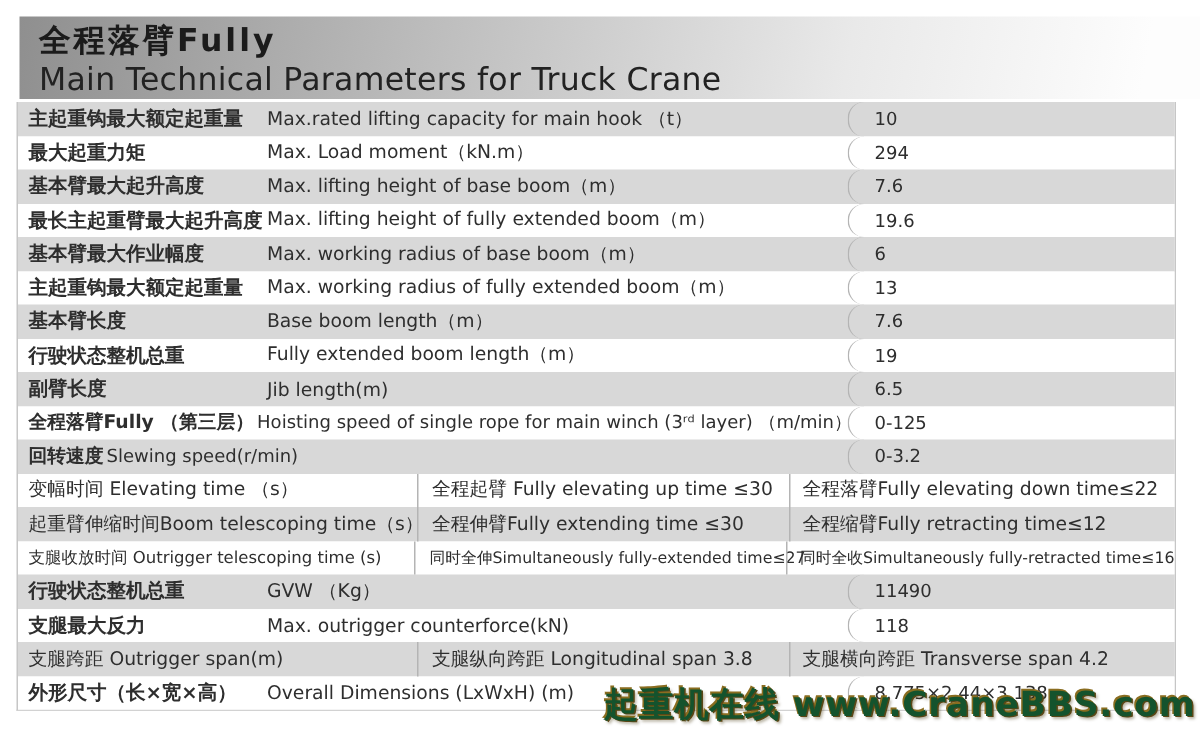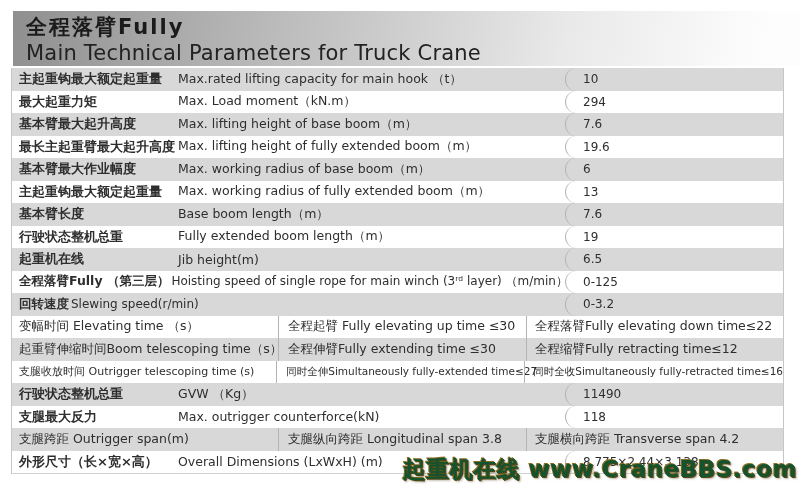--- a/index.html
+++ b/index.html
@@ -121,22 +121,22 @@
     <div class="row white">
       <div class="cell lbl">
         <span class="zh">行驶状态整机总重</span>
         <span class="en">Fully extended boom length（m）</span>
       </div>
       <div class="cell val">19</div>
     </div>
 
     <div class="row gray">
       <div class="cell lbl">
-        <span class="zh">起重机在线</span>
-        <span class="en">Jib height(m)</span>
+        <span class="zh">副臂长度</span>
+        <span class="en">Jib length(m)</span>
       </div>
       <div class="cell val">6.5</div>
     </div>
 
     <div class="row white">
       <div class="cell lbl flow">
         <span class="zh">全程落臂Fully （第三层）</span>
         <span class="combined">Hoisting speed of single rope for main winch (3ʳᵈ layer) （m/min）</span>
       </div>
       <div class="cell val">0-125</div>

